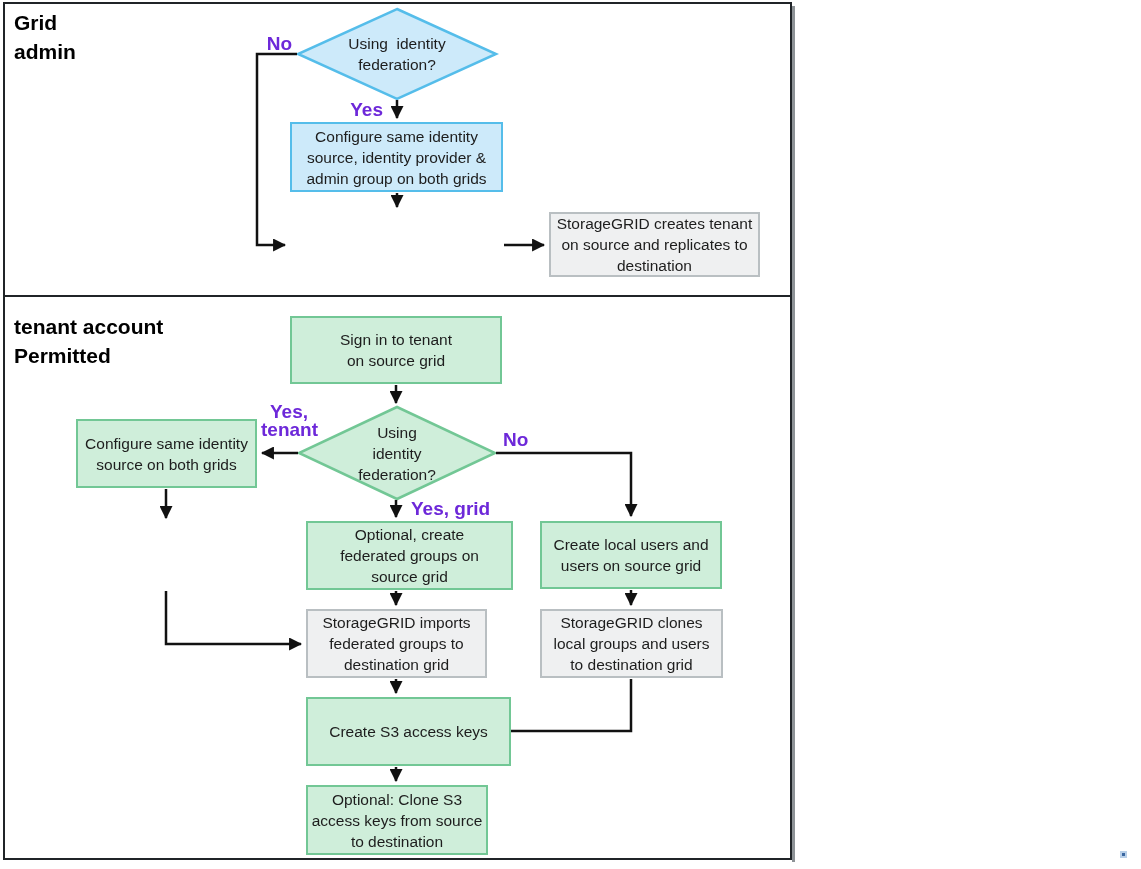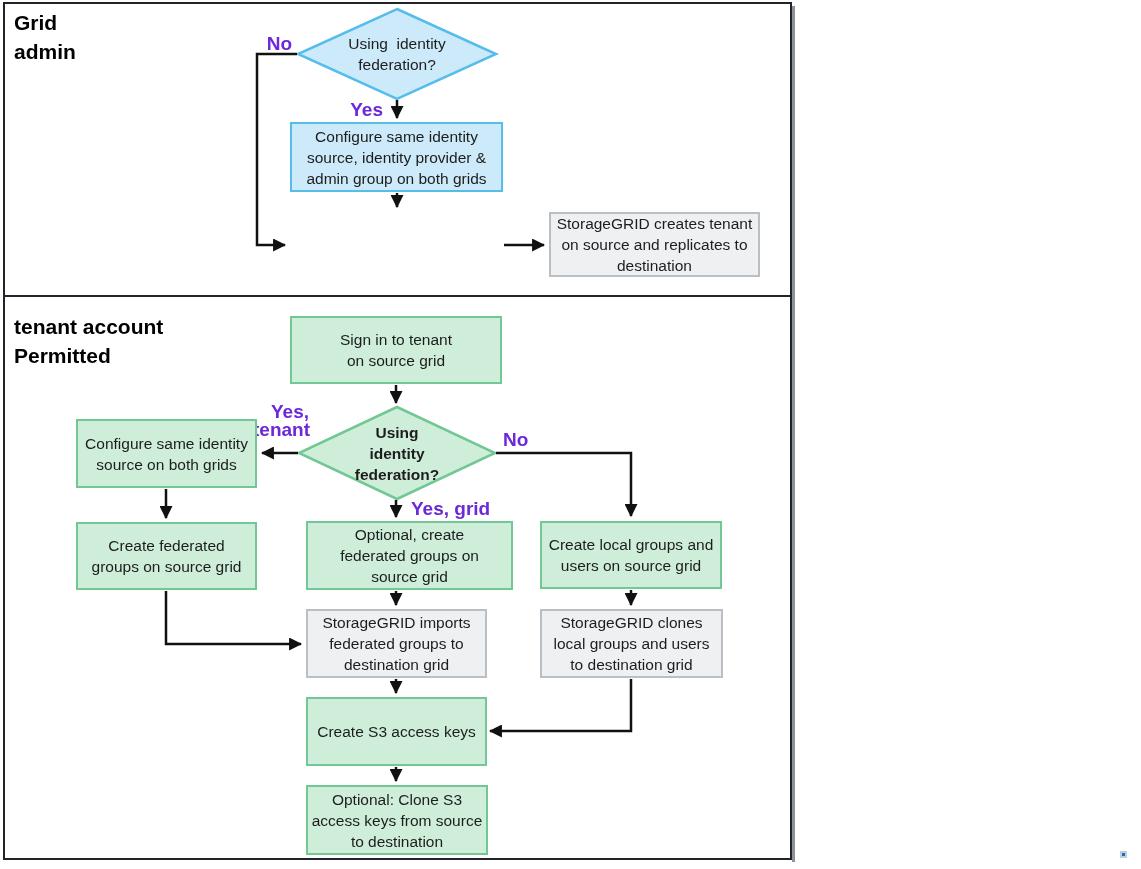--- a/index.html
+++ b/index.html
@@ -84,29 +84,29 @@
     <polyline class="flow-line" points="396,679 396,693" marker-end="url(#ah)"></polyline>
     <polyline class="flow-line" points="396,767 396,781" marker-end="url(#ah)"></polyline>
     <polyline class="flow-line" points="631,590 631,605" marker-end="url(#ah)"></polyline>
     <polyline class="flow-line" points="631,679 631,731 490,731" marker-end="url(#ah)"></polyline>
   </svg>
 
   <div class="dtext" style="left:307px; top:31px; width:180px; height:46px;">
     <div>Using  identity</div>
     <div>federation?</div>
   </div>
-  <div class="dtext" style="left:317px; top:421px; width:160px; height:64px;font-weight:bold;">
+  <div class="dtext" style="left:317px; top:421px; width:160px; height:64px;">
     <div>Using</div>
     <div>identity</div>
     <div>federation?</div>
   </div>
 
   <div class="lbl r" style="left:252px; top:35px; width:40px;">No</div>
   <div class="lbl r" style="left:343px; top:101px; width:40px;">Yes</div>
-  <div class="lbl r" style="left:253px; top:403px; width:56px;">
+  <div class="lbl r" style="left:261px; top:403px; width:56px;text-align:center;">
     <div>Yes,</div>
     <div>tenant</div>
   </div>
   <div class="lbl" style="left:503px; top:431px;">No</div>
   <div class="lbl" style="left:411px; top:500px;">Yes, grid</div>
 
   <div class="node blue" style="left:290px; top:122px; width:213px; height:70px;">
     <div>Configure same identity</div>
     <div>source, identity provider &amp;</div>
     <div>admin group on both grids</div>
@@ -118,44 +118,40 @@
   </div>
 
   <div class="node green" style="left:290px; top:316px; width:212px; height:68px;">
     <div>Sign in to tenant</div>
     <div>on source grid</div>
   </div>
   <div class="node green" style="left:76px; top:419px; width:181px; height:69px;">
     <div>Configure same identity</div>
     <div>source on both grids</div>
   </div>
-  <div class="node green" style="left:76px; top:522px; width:181px; height:68px;">
-    <div>Create federated</div>
-    <div>groups on source grid</div>
-  </div>
   <div class="node green" style="left:306px; top:521px; width:207px; height:69px;">
     <div>Optional, create</div>
     <div>federated groups on</div>
     <div>source grid</div>
   </div>
   <div class="node gray" style="left:306px; top:609px; width:181px; height:69px;">
     <div>StorageGRID imports</div>
     <div>federated groups to</div>
     <div>destination grid</div>
   </div>
   <div class="node green" style="left:540px; top:521px; width:182px; height:68px;">
-    <div>Create local groups and</div>
+    <div>Create local users and</div>
     <div>users on source grid</div>
   </div>
   <div class="node gray" style="left:540px; top:609px; width:183px; height:69px;">
     <div>StorageGRID clones</div>
     <div>local groups and users</div>
     <div>to destination grid</div>
   </div>
-  <div class="node green" style="left:306px; top:697px; width:181px; height:69px;">
+  <div class="node green" style="left:306px; top:697px; width:205px; height:69px;">
     <div>Create S3 access keys</div>
   </div>
   <div class="node green" style="left:306px; top:785px; width:182px; height:70px;">
     <div>Optional: Clone S3</div>
     <div>access keys from source</div>
     <div>to destination</div>
   </div>
 
   <div class="dot" style="left:1120px; top:851px;"></div>
 

